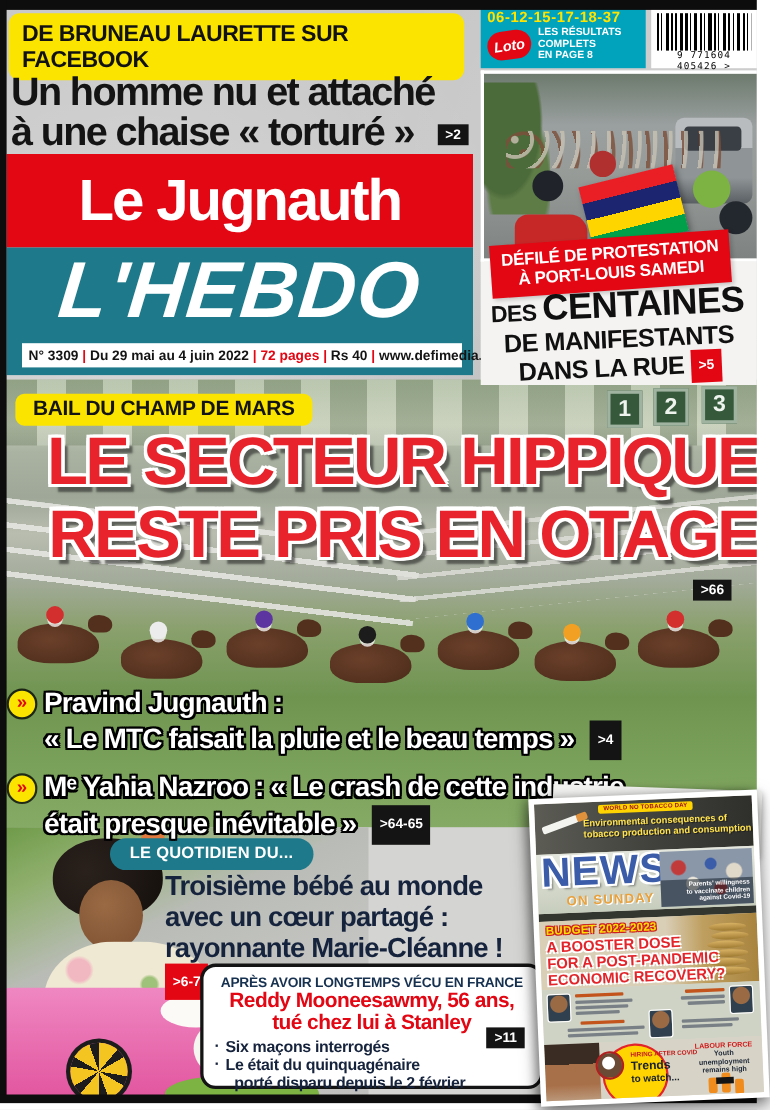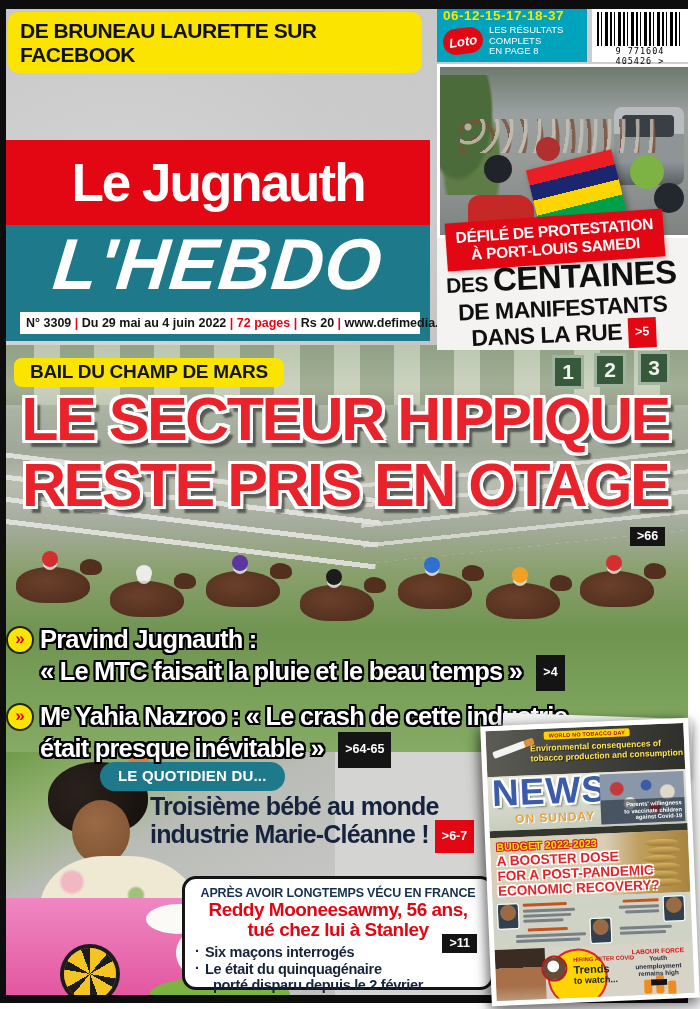--- a/index.html
+++ b/index.html
@@ -28,21 +28,21 @@
     padding:7px 12px 6px; z-index:10; }
   .kicker-top div { font-size:21px; font-weight:900; color:#121212; line-height:24px; letter-spacing:-0.5px; }
 
   
   .lotto { left:437px; top:4px; width:150px; height:58px; background:#00a2bc; z-index:10; padding:4px 6px; }
   .lotto .nums { color:#ffe400; font-weight:900; font-size:13.5px; letter-spacing:0.5px; }
   .lotto-row { display:flex; align-items:center; margin-top:2px; }
   .lotto-logo { width:40px; height:26px; background:#e30613; border-radius:13px;
     color:#fff; font-weight:900; font-style:italic; font-size:13px; display:flex;
     align-items:center; justify-content:center; transform:rotate(-8deg); flex:0 0 auto; }
-  .lotto-txt { color:#fff; font-weight:400; font-size:9.5px; line-height:10.5px; margin-left:6px; }
+  .lotto-txt { color:#fff; font-weight:700; font-size:9.5px; line-height:10.5px; margin-left:6px; }
 
   
   .barcode { left:592px; top:8px; width:96px; height:54px; background:#fff; z-index:10; padding:4px 5px 2px; }
   .bars { height:34px; background:repeating-linear-gradient(90deg,#000 0 2px,#fff 2px 4px,#000 4px 5px,#fff 5px 8px,#000 8px 11px,#fff 11px 13px); }
   .bdigits { font-family:"DejaVu Sans Mono", monospace; font-size:8.5px; color:#000; text-align:center; letter-spacing:1px; }
 
   
   .lead { left:10px; top:64px; width:424px; z-index:10; }
   .lead div { font-size:36px; line-height:37px; font-weight:900; color:#141414; letter-spacing:-1.5px; }
   .pref { display:inline-block; background:#141414; color:#fff; font-weight:800;
@@ -106,21 +106,21 @@
   .horse { position:absolute; width:74px; height:36px; border-radius:46% 54% 40% 40%;
     background:radial-gradient(ellipse at 40% 40%, #6b402a, #4a2b1a); }
   .horse::before { content:""; position:absolute; right:-12px; top:-8px; width:22px; height:16px;
     border-radius:50% 60% 40% 40%; background:#53301d; }
   .horse::after { content:""; position:absolute; left:26px; top:-16px; width:16px; height:16px; border-radius:50%;
     background:var(--cap,#d32f2f); box-shadow:0 4px 0 -1px rgba(255,255,255,.75); }
 
   
   .kicker-mars { left:14px; top:358px; background:#fbe400; border-radius:8px; padding:3px 16px 4px; z-index:15; }
   .kicker-mars span { font-weight:700; font-size:19px; color:#141414; letter-spacing:-0.3px; }
-  .headline-red { left:0; top:386px; width:690px; z-index:15; text-align:center; }
+  .headline-red { left:0; top:386px; width:690px; z-index:15; text-align:right; }
   .headline-red div { font-weight:900; font-size:61px; line-height:66px; letter-spacing:-2.5px; color:#e8232b;
     text-shadow:-3px -3px 0 #fff, 3px -3px 0 #fff, -3px 3px 0 #fff, 3px 3px 0 #fff,
       0 -3px 0 #fff, 0 3px 0 #fff, -3px 0 0 #fff, 3px 0 0 #fff, 6px 7px 2px rgba(20,20,20,.55); }
   .ref66 { left:630px; top:527px; z-index:16; }
 
   
   .race-bullets { left:8px; top:624px; width:620px; z-index:16; }
   .rb-row { display:flex; align-items:flex-start; margin-bottom:10px; }
   .rb-icon { flex:0 0 auto; width:24px; height:24px; border-radius:50%; background:#fbe400; margin:4px 8px 0 0;
     color:#e30613; font-weight:900; font-size:17px; line-height:22px; text-align:center;
@@ -250,34 +250,39 @@
         <div>EN PAGE 8</div>
       </div>
     </div>
   </div>
 
   <div class="abs barcode">
     <div class="bars"></div>
     <div class="bdigits">9 771604 405426 &gt;</div>
   </div>
 
+  <div class="abs lead">
+    <div>Un homme nu et attaché</div>
+    <div>à une chaise « torturé »</div>
+    <span class="pref">&gt;2</span>
+  </div>
 
   <div class="abs band-red">
     <span>Le Jugnauth</span>
   </div>
   <div class="abs band-teal">
     <div class="hebdo">L'HEBDO</div>
     <div class="issue-bar">
       <span>N° 3309</span>
       <span class="sep">|</span>
       <span>Du 29 mai au 4 juin 2022</span>
       <span class="sep">|</span>
       <span class="red">72 pages</span>
       <span class="sep">|</span>
-      <span>Rs 20</span>
+      <span>Rs 40</span>
       <span class="sep">|</span>
       <span>www.defimedia.info</span>
     </div>
   </div>
 
   <div class="abs photo-protest">
     <div class="pp-trees"></div>
     <div class="pp-car"></div>
     <div class="pp-crowd"></div>
     <div class="pp-rider" style="left:44px;top:88px;width:28px;height:28px;background:#20242a;"></div>
@@ -358,21 +363,22 @@
     <div class="pg-steer"></div>
     <div class="pg-wheel"></div>
     <div class="pg-base"></div>
   </div>
 
   <div class="abs kicker-quot">
     <span>LE QUOTIDIEN DU...</span>
   </div>
   <div class="abs quot-head">
     <div>Troisième bébé au monde</div>
-    <div><span>industrie Marie-Cléanne !</span>
+    <div>avec un cœur partagé :</div>
+    <div><span>rayonnante Marie-Cléanne !</span>
       <span class="pref red">&gt;6-7</span></div>
   </div>
 
   <div class="abs stanley">
     <div class="k">APRÈS AVOIR LONGTEMPS VÉCU EN FRANCE</div>
     <div class="r">Reddy Mooneesawmy, 56 ans,</div>
     <div class="r">tué chez lui à Stanley</div>
     <ul>
       <li>Six maçons interrogés</li>
       <li>Le était du quinquagénaire</li>

